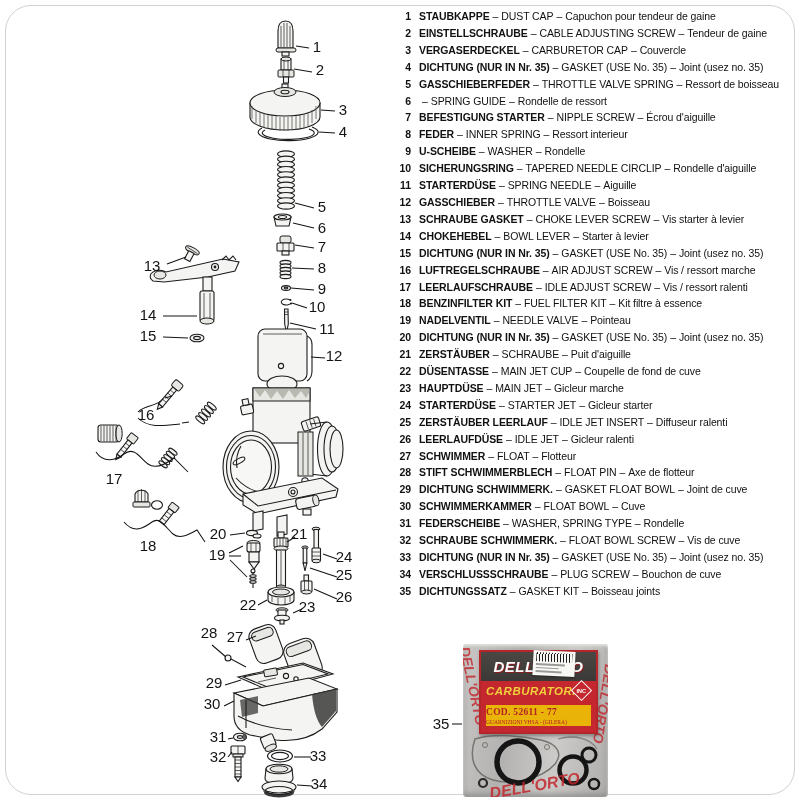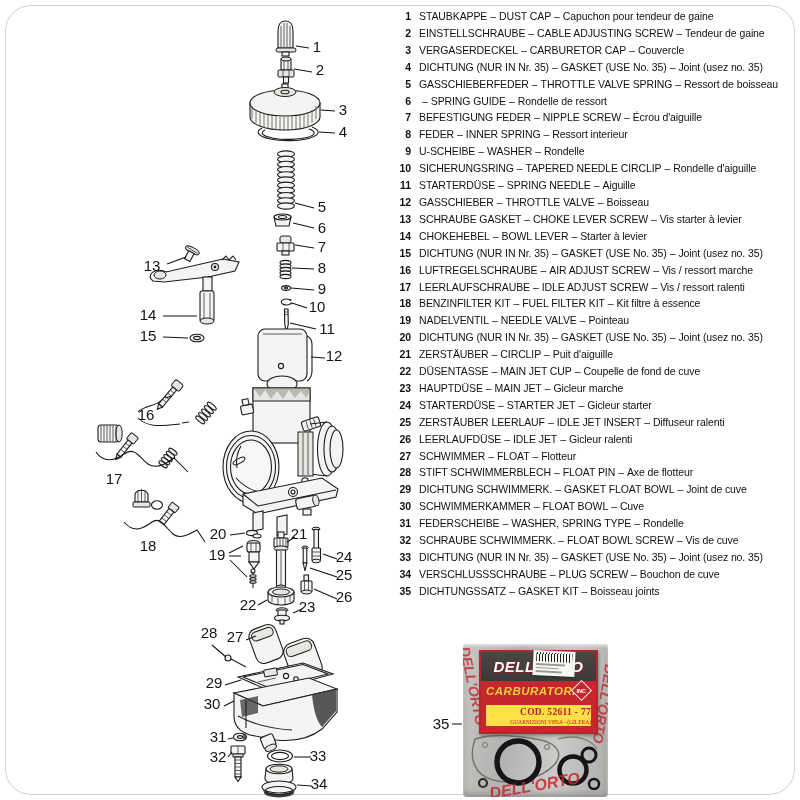--- a/index.html
+++ b/index.html
@@ -12,21 +12,21 @@
   .fe{fill:#e6e6e2;stroke:#1c1c1c;stroke-width:1;}
   .dk{fill:#3a3a38;stroke:none;}
   .th{stroke:#1c1c1c;stroke-width:.7;}
   .co{font:15px "Liberation Sans",sans-serif;fill:#141414;}
   .ldr{stroke:#141414;stroke-width:1.05;fill:none;}
   
   #parts-list{position:absolute;left:398px;top:8px;width:400px;z-index:2;overflow:hidden;}
   .part-row{display:flex;align-items:baseline;line-height:16.9px;font-size:10.5px;
             letter-spacing:-0.1px;white-space:nowrap;}
   .part-num{flex:none;width:13px;text-align:right;font-weight:700;margin-right:8px;}
-  .part-de{font-weight:400;}
+  .part-de{font-weight:700;}
   .sep{margin:0 3px;}
   
   #bag{position:absolute;left:463px;top:644px;width:145px;height:153px;z-index:2;overflow:hidden;
        border-radius:4px;background:linear-gradient(100deg,#c8c7c5,#b3b2b0 35%,#cccbc9 65%,#aeadab);
        box-shadow:inset 0 2px 3px #e4e4e2, inset 0 -3px 6px #8f8f8d;}
   .wm{position:absolute;color:#c4272d;font:italic 800 14px "Liberation Sans",sans-serif;
       opacity:.8;white-space:nowrap;pointer-events:none;}
   .wm1{left:-30px;top:34px;transform:rotate(78deg);}
   .wm2{right:-36px;top:52px;transform:rotate(99deg);}
   .wm3{left:26px;bottom:2px;transform:rotate(-10deg);font-size:16px;opacity:.85;}
@@ -37,21 +37,21 @@
   .label-top{height:29px;background:linear-gradient(180deg,#4a4744,#3b3937);
              display:flex;align-items:center;justify-content:center;}
   .brand{font:italic 800 15px "Liberation Sans",sans-serif;color:#fff;letter-spacing:.5px;
          text-shadow:1px 1px 0 #8c1d20;}
   .label-band{position:relative;height:20px;background:#c4272d;display:flex;align-items:center;}
   .band-text{font:italic 700 11.5px "Liberation Sans",sans-serif;color:#f2cf3c;
              letter-spacing:.5px;padding-left:5px;}
   .inc-diamond{position:absolute;right:7px;top:2px;width:13px;height:13px;background:#c4272d;
                border:1.6px solid #fff;transform:rotate(45deg);display:flex;align-items:center;justify-content:center;}
   .inc-text{transform:rotate(-45deg);font:700 5.5px "Liberation Sans",sans-serif;color:#fff;font-style:normal;}
-  .label-code{margin:3px 4px;background:#fde047;border:1.2px solid #c4272d;text-align:right;padding:2px 0 1px;}
+  .label-code{margin:3px 4px;background:#eab308;border:1.2px solid #c4272d;text-align:left;padding:2px 0 1px;}
   .code-line{font:700 9.5px "Liberation Serif",serif;color:#b22227;letter-spacing:.3px;}
   .sub-line{font:5.5px "Liberation Serif",serif;color:#b22227;margin-top:1.5px;}
   #barcode{position:absolute;left:70px;top:7px;width:42px;height:25px;background:#f7f7f4;
            transform:rotate(3deg);box-shadow:0 1px 2px rgba(0,0,0,.4);padding:2px 3px;box-sizing:border-box;}
   .bars{height:9px;background:repeating-linear-gradient(90deg,#1b1b1b 0 1px,transparent 1px 3px);}
   .bcline{height:1.5px;background:#9a9a98;margin-top:2px;}
 </style>
 </head>
 <body>
 
@@ -568,21 +568,21 @@
       </div>
       <div class="part-row">
         <span class="part-num">6</span>
         <span class="sep">–</span>
         <span class="part-en">SPRING GUIDE</span>
         <span class="sep">–</span>
         <span class="part-fr">Rondelle de ressort</span>
       </div>
       <div class="part-row">
         <span class="part-num">7</span>
-        <span class="part-de">BEFESTIGUNG FEDER</span>
+        <span class="part-de">BEFESTIGUNG STARTER</span>
         <span class="sep">–</span>
         <span class="part-en">NIPPLE SCREW</span>
         <span class="sep">–</span>
         <span class="part-fr">Écrou d'aiguille</span>
       </div>
       <div class="part-row">
         <span class="part-num">8</span>
         <span class="part-de">FEDER</span>
         <span class="sep">–</span>
         <span class="part-en">INNER SPRING</span>
@@ -682,21 +682,21 @@
         <span class="part-de">DICHTUNG (NUR IN Nr. 35)</span>
         <span class="sep">–</span>
         <span class="part-en">GASKET (USE No. 35)</span>
         <span class="sep">–</span>
         <span class="part-fr">Joint (usez no. 35)</span>
       </div>
       <div class="part-row">
         <span class="part-num">21</span>
         <span class="part-de">ZERSTÄUBER</span>
         <span class="sep">–</span>
-        <span class="part-en">CIRCLIP</span>
+        <span class="part-en">SCHRAUBE</span>
         <span class="sep">–</span>
         <span class="part-fr">Puit d'aiguille</span>
       </div>
       <div class="part-row">
         <span class="part-num">22</span>
         <span class="part-de">DÜSENTASSE</span>
         <span class="sep">–</span>
         <span class="part-en">MAIN JET CUP</span>
         <span class="sep">–</span>
         <span class="part-fr">Coupelle de fond de cuve</span>

